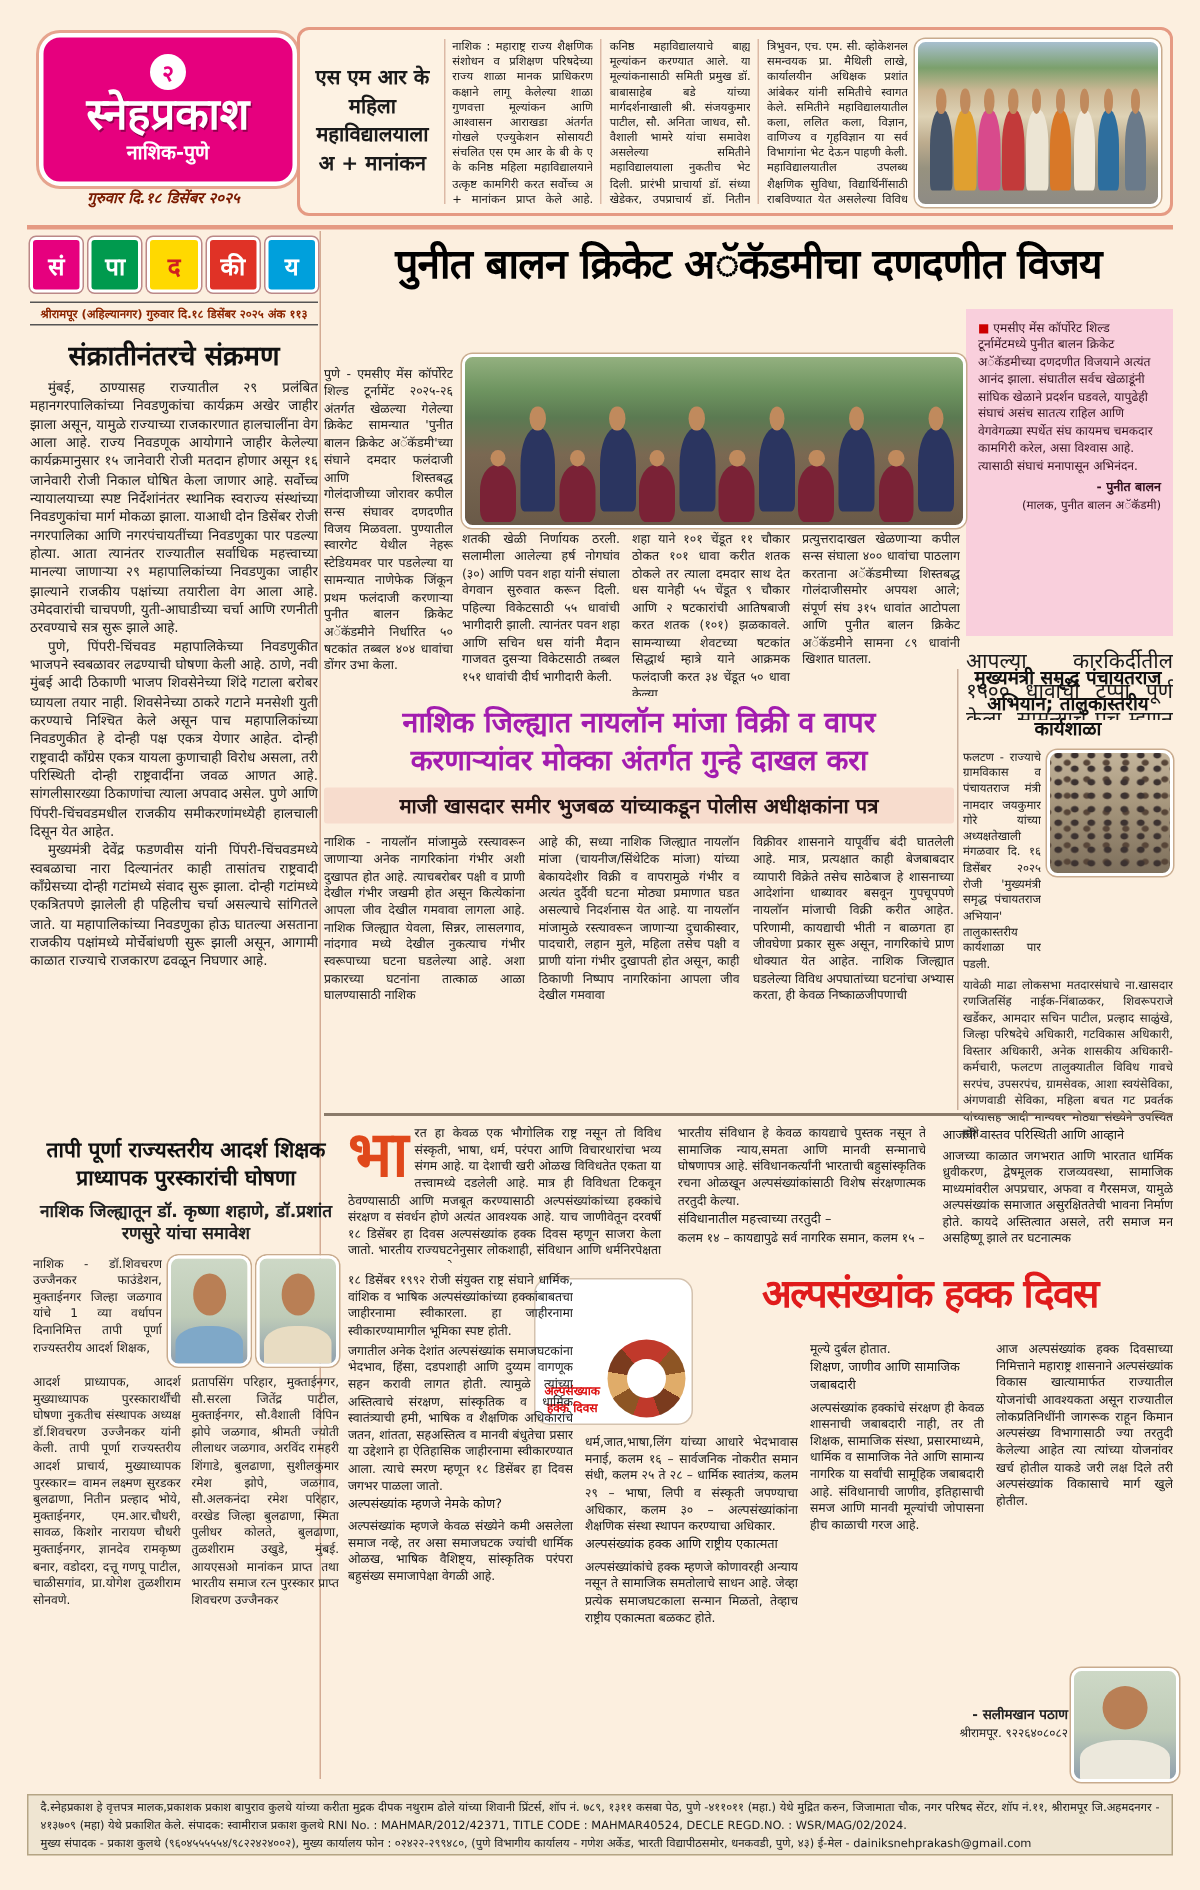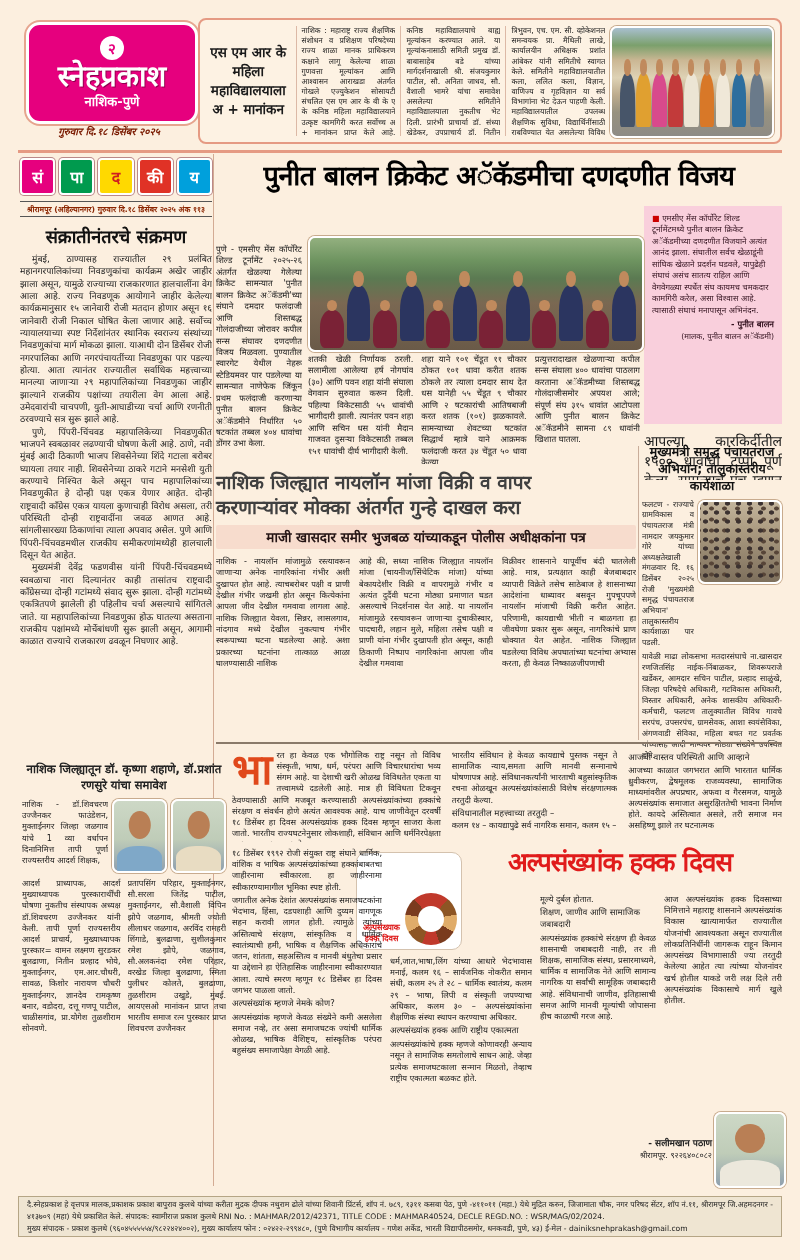--- a/index.html
+++ b/index.html
@@ -107,21 +107,21 @@
     font-size:14px;line-height:1.4;}
   .lead-col1{position:absolute;left:0;top:88px;width:86px;height:212px;
     font-size:8.3px;line-height:1.38;}
   .lead-photo{position:absolute;left:92px;top:80px;width:332px;height:112px;}
   .lead-cols{position:absolute;left:92px;top:198px;width:332px;height:110px;
     display:flex;gap:8px;}
   .lead-cols div{flex:1;font-size:8.3px;line-height:1.38;overflow:hidden;}
 
   
   .manja{left:216px;top:470px;width:420px;}
-  .manja-h{font-size:19px;font-weight:bold;text-align:left;line-height:1.32;color:#404040;}
+  .manja-h{font-size:19px;font-weight:bold;text-align:center;line-height:1.32;color:#a21caf;}
   .manja-sub{margin-top:5px;background:#f7dccd;border-radius:2px;color:#241414;
     font-size:13.5px;font-weight:bold;text-align:center;padding:3px 0;}
   .manja-cols{margin-top:7px;display:flex;gap:9px;height:168px;}
   .manja-cols div{flex:1;font-size:8.2px;line-height:1.38;overflow:hidden;}
 
   
   .pan{left:642px;top:444px;width:140px;}
   .pan-h{font-size:12.5px;font-weight:bold;text-align:center;line-height:1.35;color:#111;}
   .pan-row{display:flex;gap:4px;margin-top:5px;}
   .pan-intro{width:52px;font-size:7.7px;line-height:1.38;overflow:hidden;}
@@ -323,20 +323,21 @@
   <div class="abs min-col min-colD">
     <p class="just">आज अल्पसंख्यांक हक्क दिवसाच्या निमित्ताने महाराष्ट्र शासनाने अल्पसंख्यांक विकास खात्यामार्फत राज्यातील योजनांची आवश्यकता असून राज्यातील लोकप्रतिनिधींनी जागरूक राहून किमान अल्पसंख्य विभागासाठी ज्या तरतुदी केलेल्या आहेत त्या त्यांच्या योजनांवर खर्च होतील याकडे जरी लक्ष दिले तरी अल्पसंख्यांक विकासाचे मार्ग खुले होतील.</p>
   </div>
   <div class="abs min-author">
     <div class="nm">- सलीमखान पठाण</div>
     <div class="pl">श्रीरामपूर. ९२२६४०८०८२</div>
   </div>
   <div class="abs photo portrait min-portrait"></div>
 
   <div class="abs aw">
+    <div class="aw-h">तापी पूर्णा राज्यस्तरीय आदर्श शिक्षक प्राध्यापक पुरस्कारांची घोषणा</div>
     <div class="aw-sub">नाशिक जिल्ह्यातून डॉ. कृष्णा शहाणे, डॉ.प्रशांत रणसुरे यांचा समावेश</div>
     <div class="aw-row">
       <div class="aw-intro just">नाशिक - डॉ.शिवचरण उज्जैनकर फाउंडेशन, मुक्ताईनगर जिल्हा जळगाव यांचे 1 व्या वर्धापन दिनानिमित्त तापी पूर्णा राज्यस्तरीय आदर्श शिक्षक,</div>
       <div class="photo portrait blue aw-ph"></div>
       <div class="photo portrait tan aw-ph"></div>
     </div>
     <div class="aw-names">
       <div class="just">आदर्श प्राध्यापक, आदर्श मुख्याध्यापक पुरस्कारार्थींची घोषणा नुकतीच संस्थापक अध्यक्ष डॉ.शिवचरण उज्जैनकर यांनी केली. तापी पूर्णा राज्यस्तरीय आदर्श प्राचार्य, मुख्याध्यापक पुरस्कार= वामन लक्ष्मण सुरडकर बुलढाणा, नितीन प्रल्हाद भोये, मुक्ताईनगर, एम.आर.चौधरी, सावळ, किशोर नारायण चौधरी मुक्ताईनगर, ज्ञानदेव रामकृष्ण बनार, वडोदरा, दत्तू गणपू पाटील, चाळीसगांव, प्रा.योगेश तुळशीराम सोनवणे.</div>
       <div class="just">प्रतापसिंग परिहार, मुक्ताईनगर, सौ.सरला जितेंद्र पाटील, मुक्ताईनगर, सौ.वैशाली विपिन झोपे जळगाव, श्रीमती ज्योती लीलाधर जळगाव, अरविंद रामहरी शिंगाडे, बुलढाणा, सुशीलकुमार रमेश झोपे, जळगाव, सौ.अलकनंदा रमेश परिहार, वरखेड जिल्हा बुलढाणा, स्मिता पुलीधर कोलते, बुलढाणा, तुळशीराम उखुडे, मुंबई. आयएसओ मानांकन प्राप्त तथा भारतीय समाज रत्न पुरस्कार प्राप्त शिवचरण उज्जैनकर</div>
     </div>

